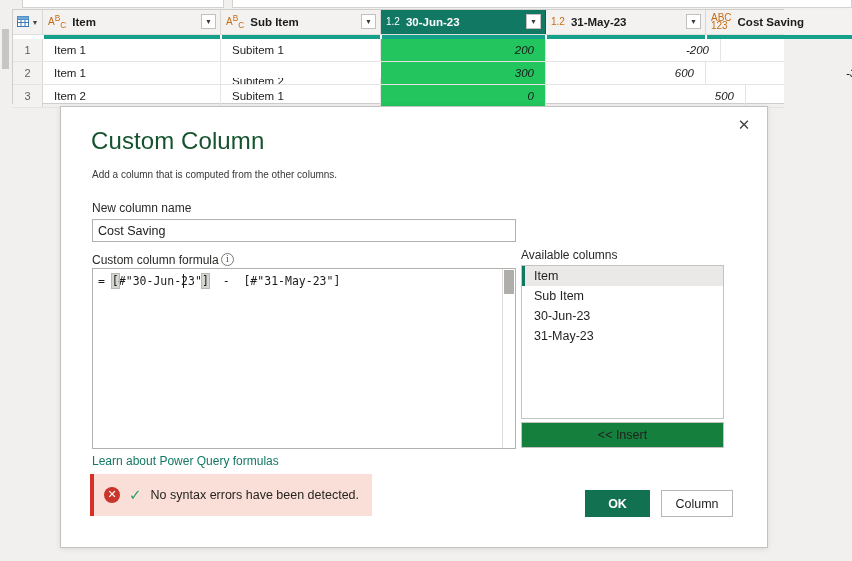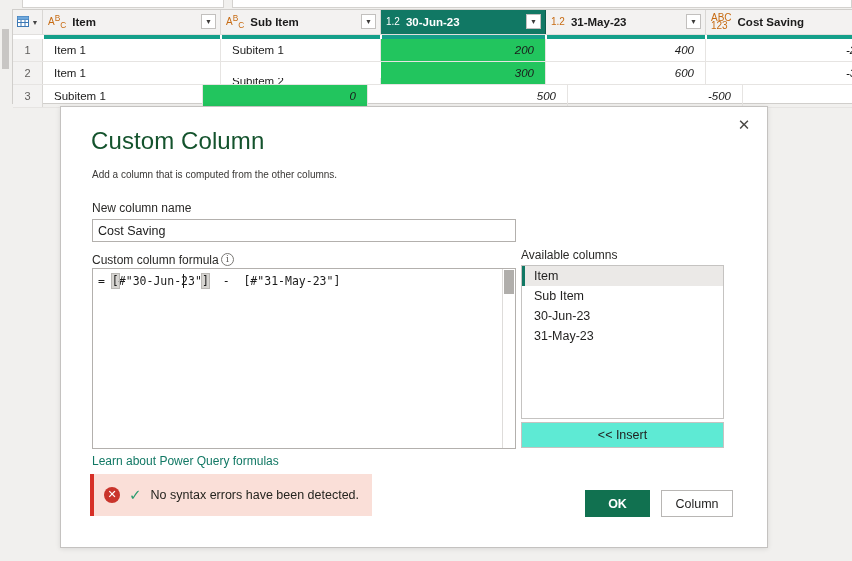--- a/index.html
+++ b/index.html
@@ -30,21 +30,21 @@
     height: 18px;
     background: #ffffff;
     border: 1px solid #d4d2cf;
     box-sizing: border-box;
   }
 
   
   #grid {
     position: absolute;
     left: 12px; top: 9px;
-    width: 840px; height: 95px;
+    width: 772px; height: 95px;
     background: #ffffff;
     border: 1px solid #d0cecb;
     border-right: none;
     box-sizing: border-box;
   }
   #grid-left-rail {
     position: absolute;
     left: 0; top: 9px;
     width: 12px; height: 95px;
     background: #f1f0ee;
@@ -301,21 +301,21 @@
   .avail-item.selected {
     background: #ebe9e7;
     border-left: 3px solid #117864;
   }
   #insert-btn {
     position: absolute;
     left: 460px; top: 315px;
     width: 203px; height: 26px;
     box-sizing: border-box;
     border: 1px solid #c5c3c1;
-    background: #5eead4;
+    background: #15803d;
     font-family: "Liberation Sans", sans-serif;
     font-size: 12.5px;
     color: #201f1e;
     cursor: pointer;
   }
   #learn-link {
     position: absolute;
     left: 31px; top: 347px;
     font-size: 12px;
     color: #117864;
@@ -446,35 +446,35 @@
     <div class="qbar" style="width:165px;flex:0 0 165px;"></div>
     <div class="qbar" style="width:160px;flex:0 0 160px;"></div>
     <div class="qbar" style="width:175px;flex:0 0 175px;"></div>
   </div>
 
   <div class="grid-row">
     <div class="gr-num">1</div>
     <div class="gr-cell" style="width:178px;flex:0 0 178px;">Item 1</div>
     <div class="gr-cell" style="width:160px;flex:0 0 160px;">Subitem 1</div>
     <div class="gr-cell num colsel" style="width:165px;flex:0 0 165px;">200</div>
-    <div class="gr-cell num" style="width:160px;flex:0 0 160px;">400</div>
     <div class="gr-cell num" style="width:175px;flex:0 0 175px;">-200</div>
   </div>
 
   <div class="grid-row">
     <div class="gr-num">2</div>
     <div class="gr-cell" style="width:178px;flex:0 0 178px;">Item 1</div>
     <div class="gr-cell" style="width:160px;flex:0 0 160px;margin-top:16px;">Subitem 2</div>
     <div class="gr-cell num colsel" style="width:165px;flex:0 0 165px;">300</div>
     <div class="gr-cell num" style="width:160px;flex:0 0 160px;">600</div>
     <div class="gr-cell num" style="width:175px;flex:0 0 175px;">-300</div>
   </div>
 
   <div class="grid-row">
     <div class="gr-num">3</div>
+    <div class="gr-cell" style="width:178px;flex:0 0 178px;">Item 2</div>
     <div class="gr-cell" style="width:160px;flex:0 0 160px;">Subitem 1</div>
     <div class="gr-cell num colsel" style="width:165px;flex:0 0 165px;">0</div>
     <div class="gr-cell num" style="width:160px;flex:0 0 160px;margin-left:40px;">500</div>
     <div class="gr-cell num" style="width:175px;flex:0 0 175px;">-500</div>
   </div>
 </div>
 
 <div id="dialog">
 
   <div id="dlg-close">✕</div>

